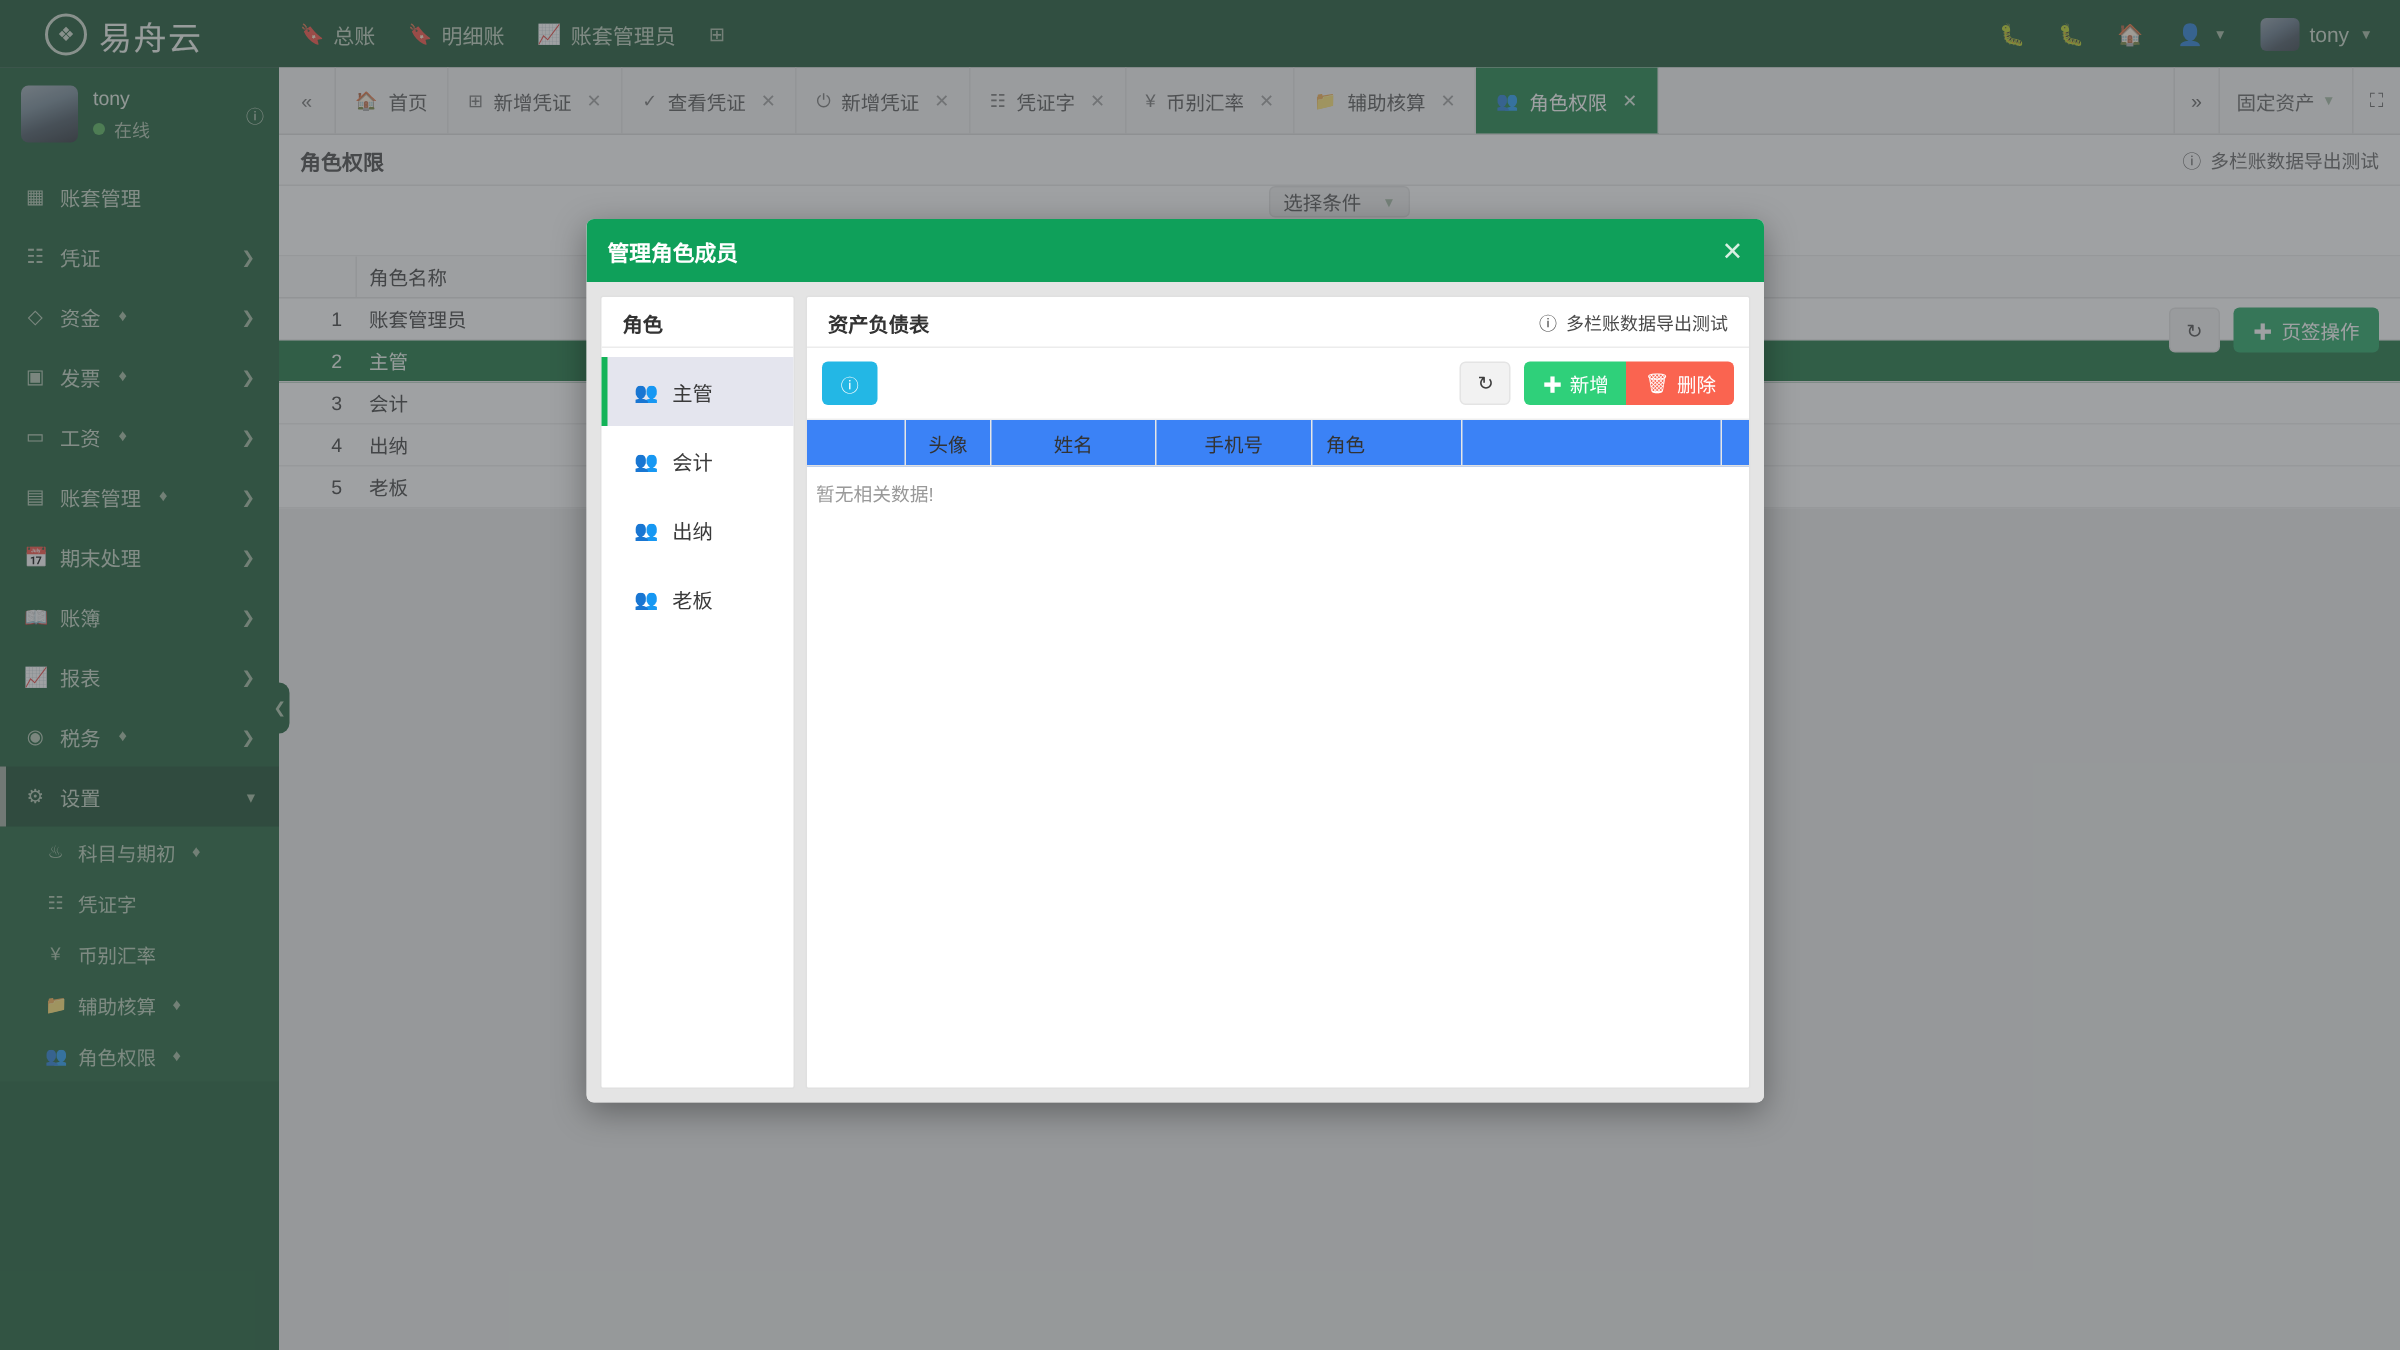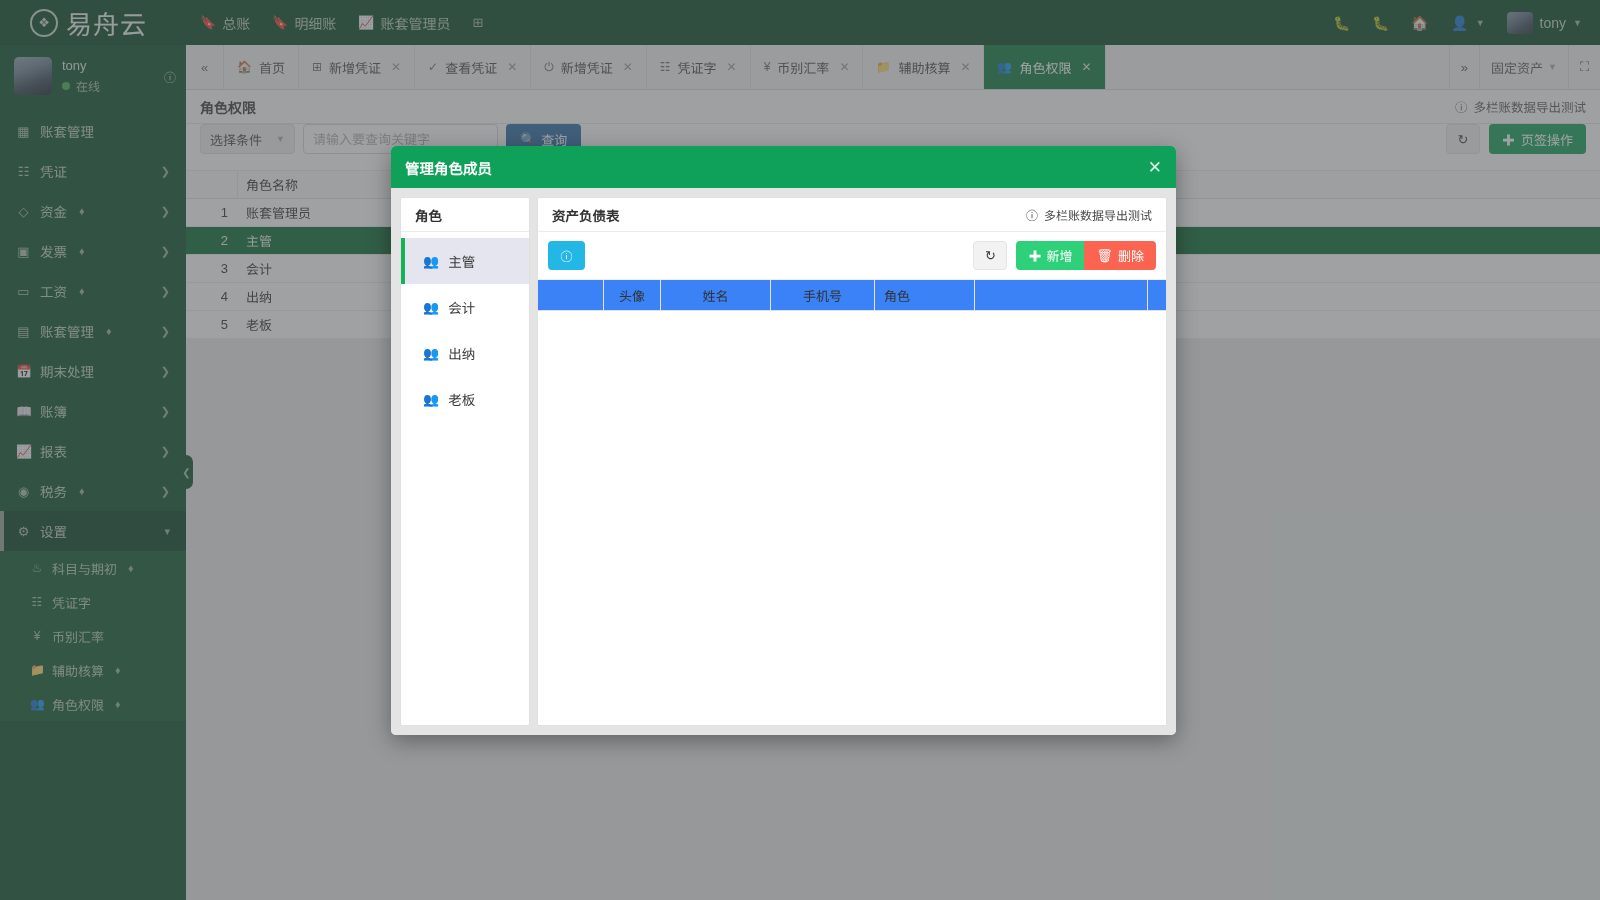--- a/index.html
+++ b/index.html
@@ -21,21 +21,21 @@
   }
   .brand {
     width: 186px; height: 45px; display: flex; align-items: center;
     gap: 8px; padding-left: 30px; color: #e9efe9;
   }
   .brand-logo {
     width: 28px; height: 28px; border-radius: 50%;
     border: 2px solid #cddccd; display: flex; align-items: center;
     justify-content: center; font-size: 13px; color: #cddccd;
   }
-  .brand-name { font-size: 26px; letter-spacing: 1px; color: #eef3ee; }
+  .brand-name { font-size: 22px; letter-spacing: 1px; color: #eef3ee; }
   .topnav { display: flex; align-items: center; gap: 22px; margin-left: 14px; }
   .topnav-item {
     display: flex; align-items: center; gap: 6px;
     font-size: 14px; color: #b9ccb9; cursor: pointer;
   }
   .topnav-item .ic { font-size: 13px; color: #9fb79f; }
   .topbar-right {
     position: absolute; right: 18px; top: 0; height: 45px;
     display: flex; align-items: center; gap: 22px;
   }
@@ -125,22 +125,22 @@
   }
 
   .page-head {
     height: 34px; background: #fdfdfd; display: flex; align-items: center;
     padding: 0 14px; border-bottom: 1px solid #e6e6e6; justify-content: space-between;
   }
   .page-title { font-size: 14px; color: #3c3c3c; font-weight: bold; }
   .page-head-note { font-size: 12.5px; color: #5c5c5c; display: flex; align-items: center; gap: 6px; }
 
   .toolbar {
-    height: 47px; background: #ffffff; display: flex; align-items: flex-start;
-    padding: 0 14px; gap: 8px; border-bottom: 1px solid #ececec;
+    height: 47px; background: #ffffff; display: flex; align-items: center;
+    padding: 0 14px; gap: 8px; border-bottom: 1px solid #ececec; flex-direction: column;
   }
   .select-cond {
     height: 30px; min-width: 92px; background: #efefef; border: 1px solid #e1e1e1;
     border-radius: 4px; display: flex; align-items: center; justify-content: space-between;
     padding: 0 9px; font-size: 13px; color: #4a4a4a; gap: 14px; cursor: pointer;
   }
   .search-input {
     height: 30px; width: 195px; border: 1px solid #d8d8d8; border-radius: 4px;
     padding: 0 9px; font-size: 13px; color: #333; background: #fff;
   }
@@ -588,16 +588,17 @@
 
       <div class="mtable-head">
         <div class="mth c0"></div>
         <div class="mth c1">头像</div>
         <div class="mth c2">姓名</div>
         <div class="mth c3">手机号</div>
         <div class="mth c4">角色</div>
         <div class="mth c5"></div>
         <div class="mth c6"></div>
       </div>
+      <div class="mtable-empty">暂无相关数据!</div>
     </div>
 
   </div>
 </div>
 
 </body></html>

